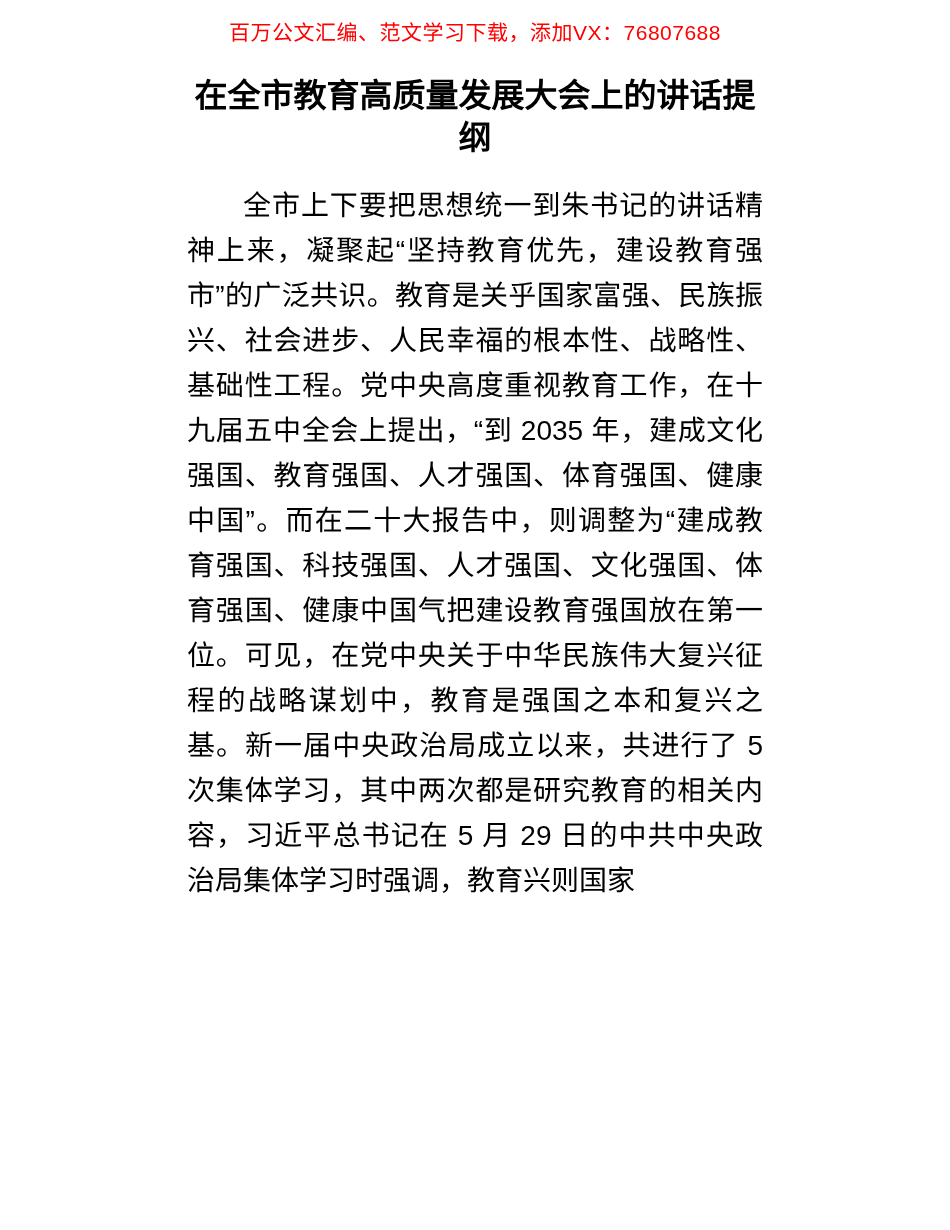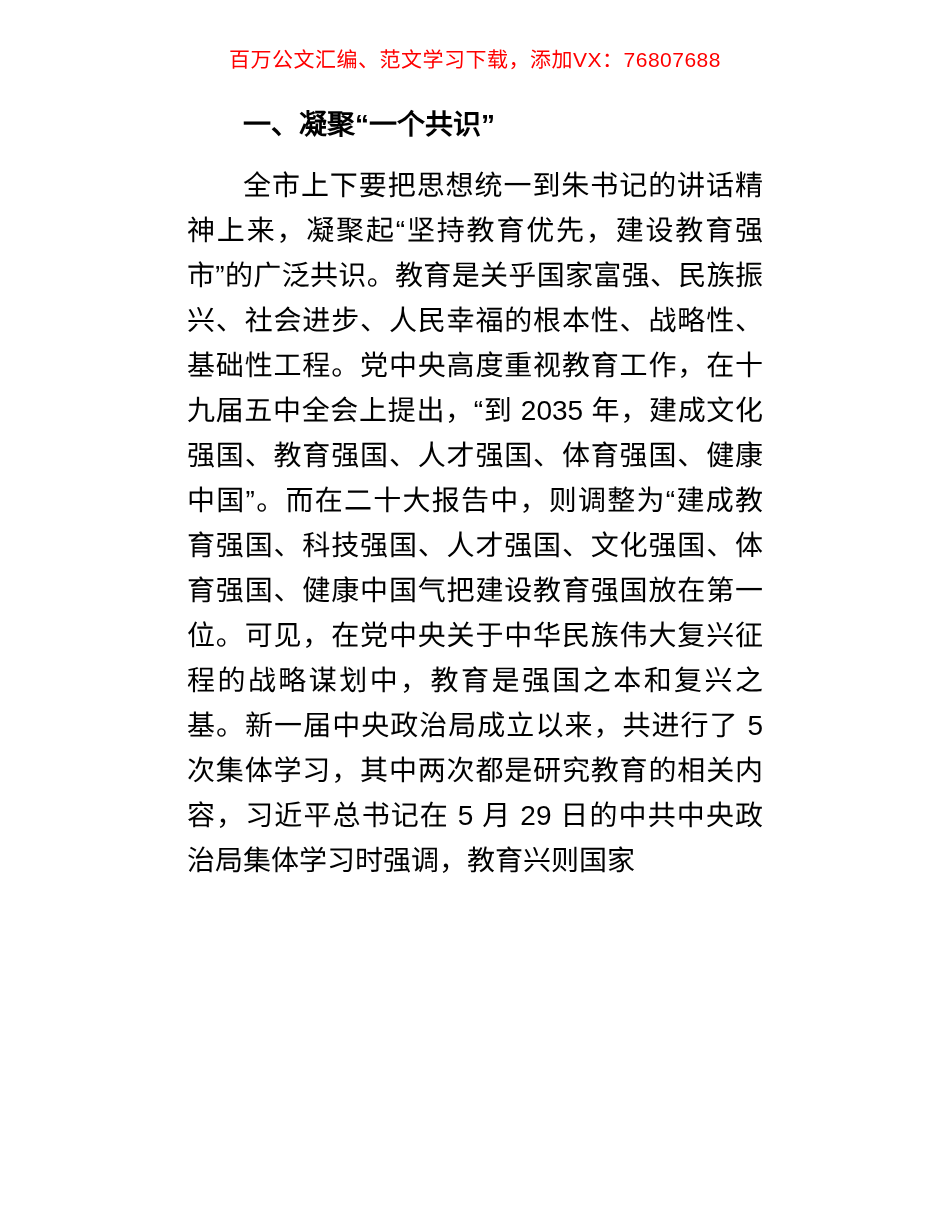--- a/index.html
+++ b/index.html
@@ -13,21 +13,21 @@
     background:var(--page-bg);
     font-family:"Liberation Sans","DejaVu Sans",sans-serif;
   }
   .page{
     position:relative;
     width:842px;
     height:1230px;
     margin:0 auto;
     background:var(--page-bg);
     color:var(--text-color);
-    padding:46px 133px 0 133px;
+    padding:19px 133px 0 133px;
     overflow:hidden;
   }
   .notice{
     color:var(--notice-color);
     text-align:center;
     font-size:21px;
     line-height:28px;
     letter-spacing:0.5px;
     margin-bottom:28px;
   }
@@ -56,18 +56,18 @@
     margin:16px 0 16px 0;
     color:var(--text-color);
   }
 </style>
 </head>
 <body>
 
 <div class="page">
   <div class="notice">百万公文汇编、范文学习下载，添加VX：76807688</div>
 
+  <h1 class="doc-title">在全市教育高质量发展大会上的讲话提纲</h1>
 
 
-  <p class="section-heading">一、凝聚“一个共识”</p>
 
   <p class="body-para">全市上下要把思想统一到朱书记的讲话精神上来，凝聚起“坚持教育优先，建设教育强市”的广泛共识。教育是关乎国家富强、民族振兴、社会进步、人民幸福的根本性、战略性、基础性工程。党中央高度重视教育工作，在十九届五中全会上提出，“到 2035 年，建成文化强国、教育强国、人才强国、体育强国、健康中国”。而在二十大报告中，则调整为“建成教育强国、科技强国、人才强国、文化强国、体育强国、健康中国气把建设教育强国放在第一位。可见，在党中央关于中华民族伟大复兴征程的战略谋划中，教育是强国之本和复兴之基。新一届中央政治局成立以来，共进行了 5 次集体学习，其中两次都是研究教育的相关内容，习近平总书记在 5 月 29 日的中共中央政治局集体学习时强调，教育兴则国家</p>
 </div>
 
 </body></html>

